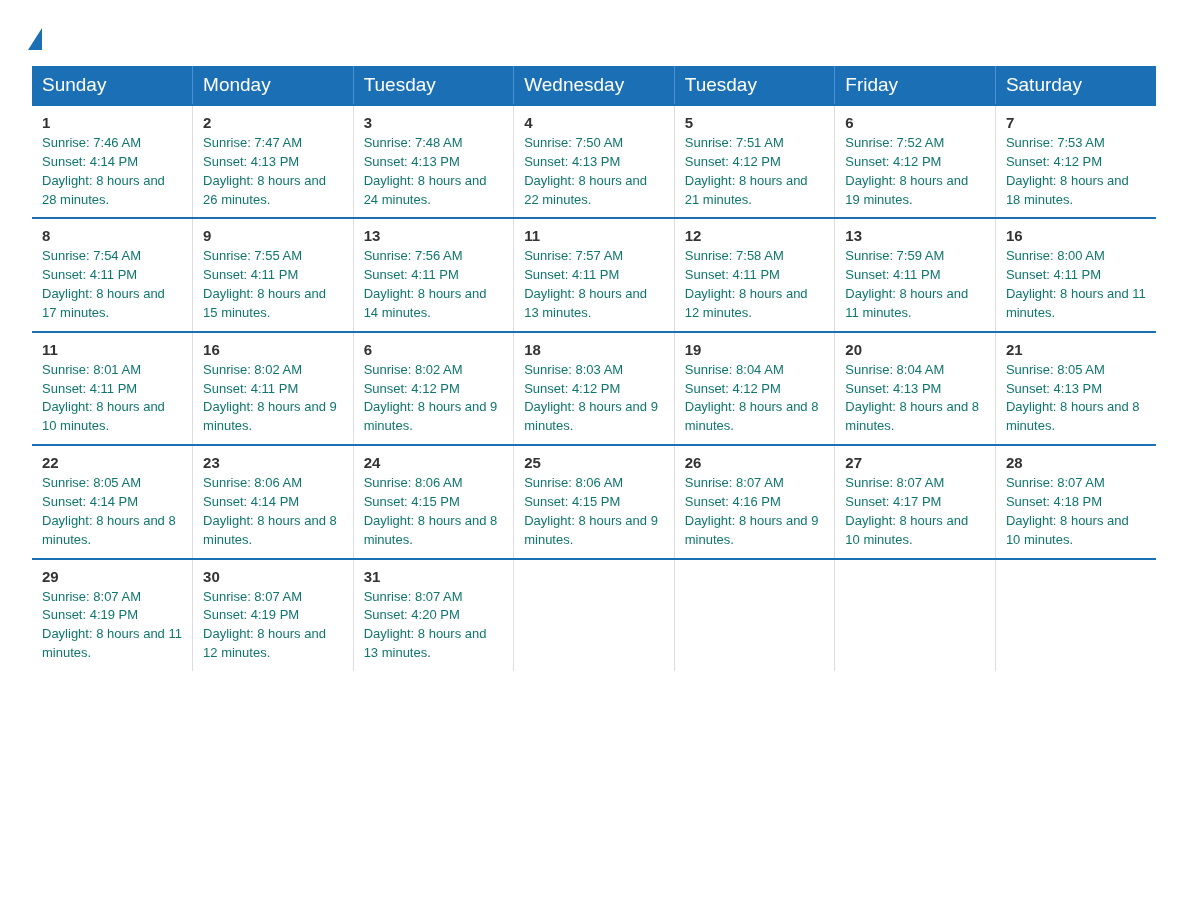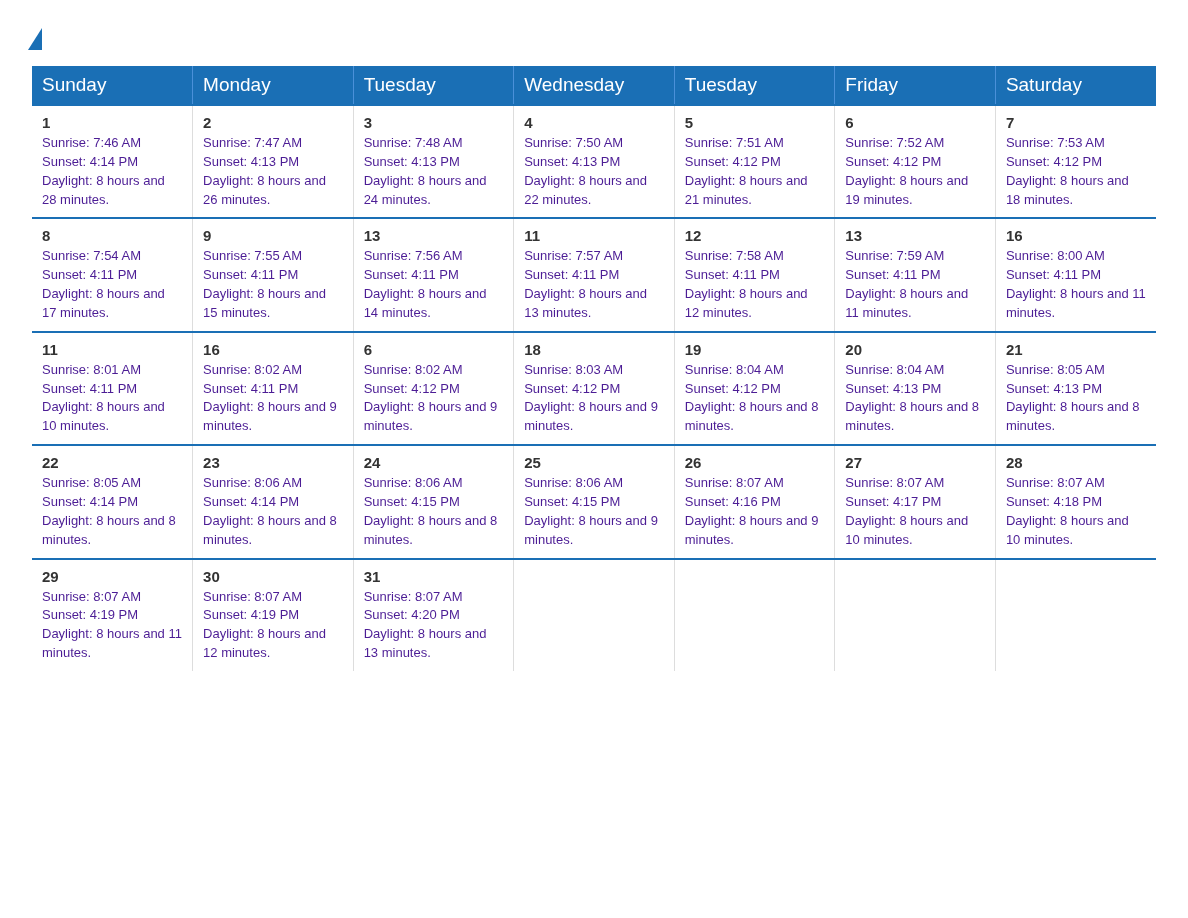--- a/index.html
+++ b/index.html
@@ -88,21 +88,21 @@
       border-right: none;
     }
     .day-num {
       font-size: 15px;
       font-weight: bold;
       display: block;
       margin-bottom: 3px;
     }
     .day-info {
       font-size: 13px;
-      color: #4c1d95;
+      color: #0f766e;
       line-height: 1.45;
       margin-top: 28px;
     }
   </style>
 </head>
 <body>
 
 <div class="header">
   <div class="logo">
     <div style="display:flex;flex-direction:column;align-items:flex-start;">

